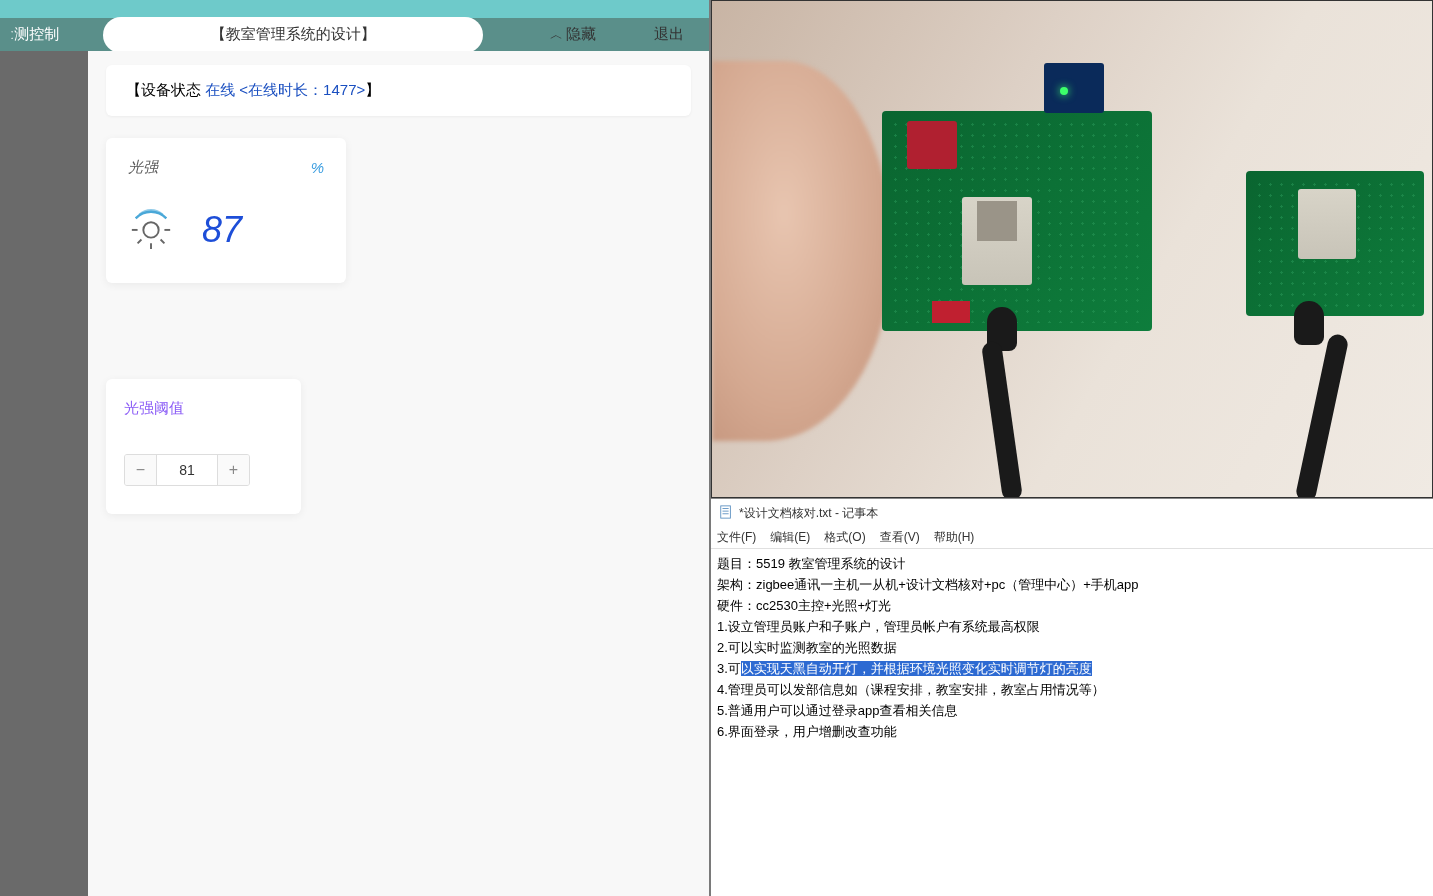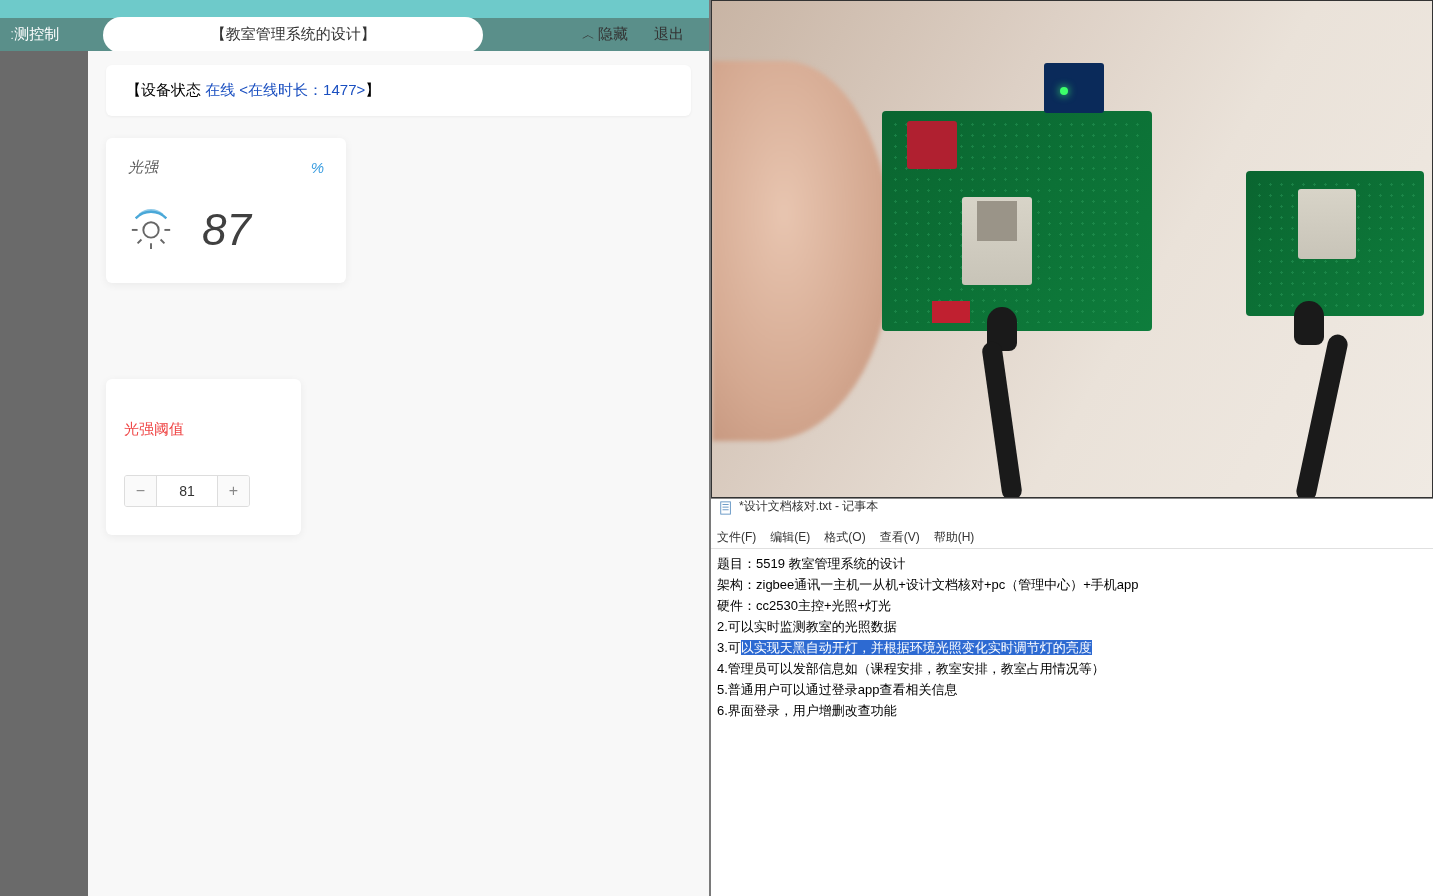--- a/index.html
+++ b/index.html
@@ -7,39 +7,39 @@
 .desktop { display: flex; width: 1433px; height: 896px; }
 
 
 .left-app { width: 711px; height: 100%; background: #fff; display: flex; flex-direction: column; border-right: 2px solid #7a7a7a; }
 .app-titlebar { height: 18px; background: #6ecaca; }
 .app-header { height: 33px; background: #5a8f8a; display: flex; align-items: center; padding: 0 10px; gap: 14px; }
 .nav-left { color: #fff; font-size: 15px; white-space: nowrap; }
 .title-pill { flex: 0 0 380px; height: 36px; background: #fff; border-radius: 18px; display: flex; align-items: center; justify-content: center; font-size: 15px; color: #333; margin-left: 30px; }
 .hide-btn { display: flex; align-items: center; color: #333; font-size: 15px; margin-left: auto; cursor: pointer; }
 .chevron { font-size: 13px; margin-right: 3px; }
-.exit-btn { color: #333; font-size: 15px; margin-left: 12px; margin-right: 15px; cursor: pointer; }
+.exit-btn { color: #333; font-size: 15px; margin-left: 44px; margin-right: 15px; cursor: pointer; }
 
 .app-body { display: flex; flex: 1; }
 .sidebar { width: 88px; background: #6a6a6a; }
 .content { flex: 1; background: #f8f8f8; padding: 14px 18px; }
 
 .status-card { background: #fff; border-radius: 6px; padding: 16px 20px; font-size: 15px; box-shadow: 0 1px 3px rgba(0,0,0,0.05); }
 .status-online { color: #1a4fc0; }
 
 .sensor-card { width: 240px; background: #fff; border-radius: 6px; margin-top: 22px; padding: 20px 22px 28px; box-shadow: 0 2px 8px rgba(0,0,0,0.06); font-style: italic; }
 .sensor-top { display: flex; justify-content: space-between; align-items: center; }
 .sensor-label { color: #555; font-size: 15px; }
 .sensor-unit { color: #3a9de0; font-size: 15px; font-weight: 500; }
 .sensor-body { display: flex; align-items: center; margin-top: 28px; gap: 28px; }
 .sensor-icon svg { width: 46px; height: 46px; }
-.sensor-value { font-size: 44px; color: #404040; font-weight: 300; }
+.sensor-value { font-size: 36px; color: #1d4ed8; font-weight: 300; }
 
 .threshold-card { width: 195px; background: #fff; border-radius: 6px; margin-top: 96px; padding: 20px 18px 28px; box-shadow: 0 2px 8px rgba(0,0,0,0.06); }
-.threshold-label { color: #ef4444; font-size: 15px; margin-top: 21px; }
+.threshold-label { color: #8b5cf6; font-size: 15px; }
 .stepper { display: flex; margin-top: 36px; border: 1px solid #ddd; border-radius: 3px; overflow: hidden; width: 126px; height: 32px; }
 .stepper button { width: 32px; background: #fafafa; border: none; color: #888; font-size: 16px; cursor: pointer; }
 .stepper button:first-child { border-right: 1px solid #ddd; }
 .stepper button:last-child { border-left: 1px solid #ddd; }
 .stepper input { flex: 1; border: none; text-align: center; font-size: 14px; color: #333; outline: none; width: 60px; }
 .text-cursor { position: relative; }
 .text-cursor::after { content: ""; position: absolute; left: 44px; top: 8px; width: 1px; height: 16px; }
 
 
 .right-side { flex: 1; display: flex; flex-direction: column; background: #fff; }
@@ -62,21 +62,21 @@
 .barrel { position: absolute; width: 30px; height: 44px; background: #1a1a1a; border-radius: 15px 15px 8px 8px; }
 .barrel1 { left: 275px; top: 306px; }
 .barrel2 { right: 108px; top: 300px; }
 .cable { position: absolute; width: 20px; background: #1a1a1a; border-radius: 10px; }
 .cable1 { left: 280px; top: 340px; height: 160px; transform: rotate(-8deg); }
 .cable2 { right: 100px; top: 332px; height: 170px; transform: rotate(12deg); }
 .through-holes { position: absolute; inset: 8px; background-image: radial-gradient(circle, #2a9a5a 1.2px, transparent 1.2px); background-size: 11px 11px; opacity: 0.5; }
 
 
 .notepad { flex: 1; background: #fff; border-top: 1px solid #888; display: flex; flex-direction: column; }
-.np-title { height: 28px; display: flex; align-items: flex-end; padding: 12px 8px; font-size: 12px; color: #333; gap: 6px; }
+.np-title { height: 28px; display: flex; align-items: flex-start; padding: 6px 8px; font-size: 12px; color: #333; gap: 6px; }
 .np-icon { width: 14px; height: 14px; }
 .np-menu { height: 22px; display: flex; align-items: center; padding: 0 6px; gap: 14px; font-size: 12px; color: #333; border-bottom: 1px solid #e0e0e0; }
 .np-menu span { cursor: pointer; }
 .np-body { padding: 4px 6px; font-size: 13px; line-height: 21px; color: #000; font-family: "Microsoft YaHei", SimSun, sans-serif; }
 .np-body div { white-space: nowrap; }
 .hl { background: #2d6ad2; color: #fff; }
 </style>
 </head>
 <body>
 
@@ -174,20 +174,21 @@
         <span>文件(F)</span>
         <span>编辑(E)</span>
         <span>格式(O)</span>
         <span>查看(V)</span>
         <span>帮助(H)</span>
       </div>
       <div class="np-body">
         <div>题目：5519 教室管理系统的设计</div>
         <div>架构：zigbee通讯一主机一从机+设计文档核对+pc（管理中心）+手机app</div>
         <div>硬件：cc2530主控+光照+灯光</div>
+        <div>1.设立管理员账户和子账户，管理员帐户有系统最高权限</div>
         <div>2.可以实时监测教室的光照数据</div>
         <div><span>3.可</span><span class="hl">以实现天黑自动开灯，并根据环境光照变化实时调节灯的亮度</span></div>
         <div>4.管理员可以发部信息如（课程安排，教室安排，教室占用情况等）</div>
         <div>5.普通用户可以通过登录app查看相关信息</div>
         <div>6.界面登录，用户增删改查功能</div>
       </div>
     </div>
   </div>
 </div>
 

